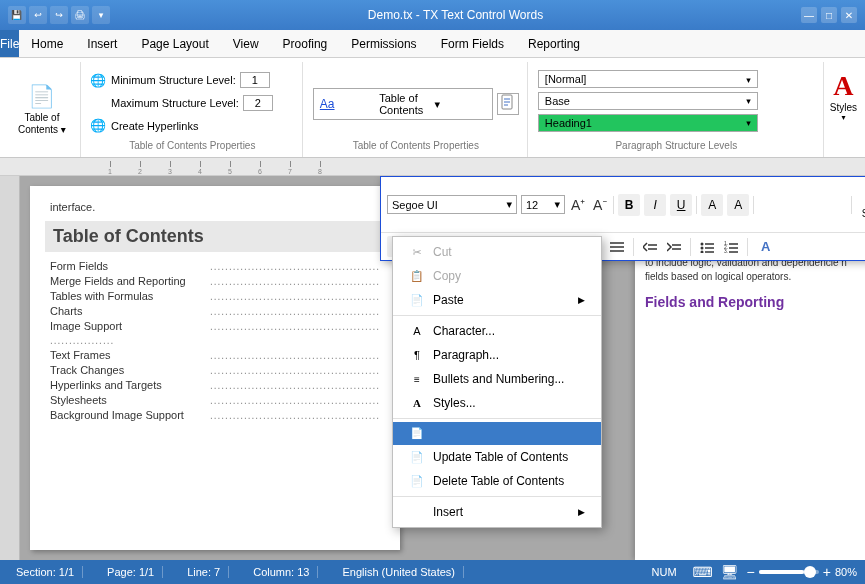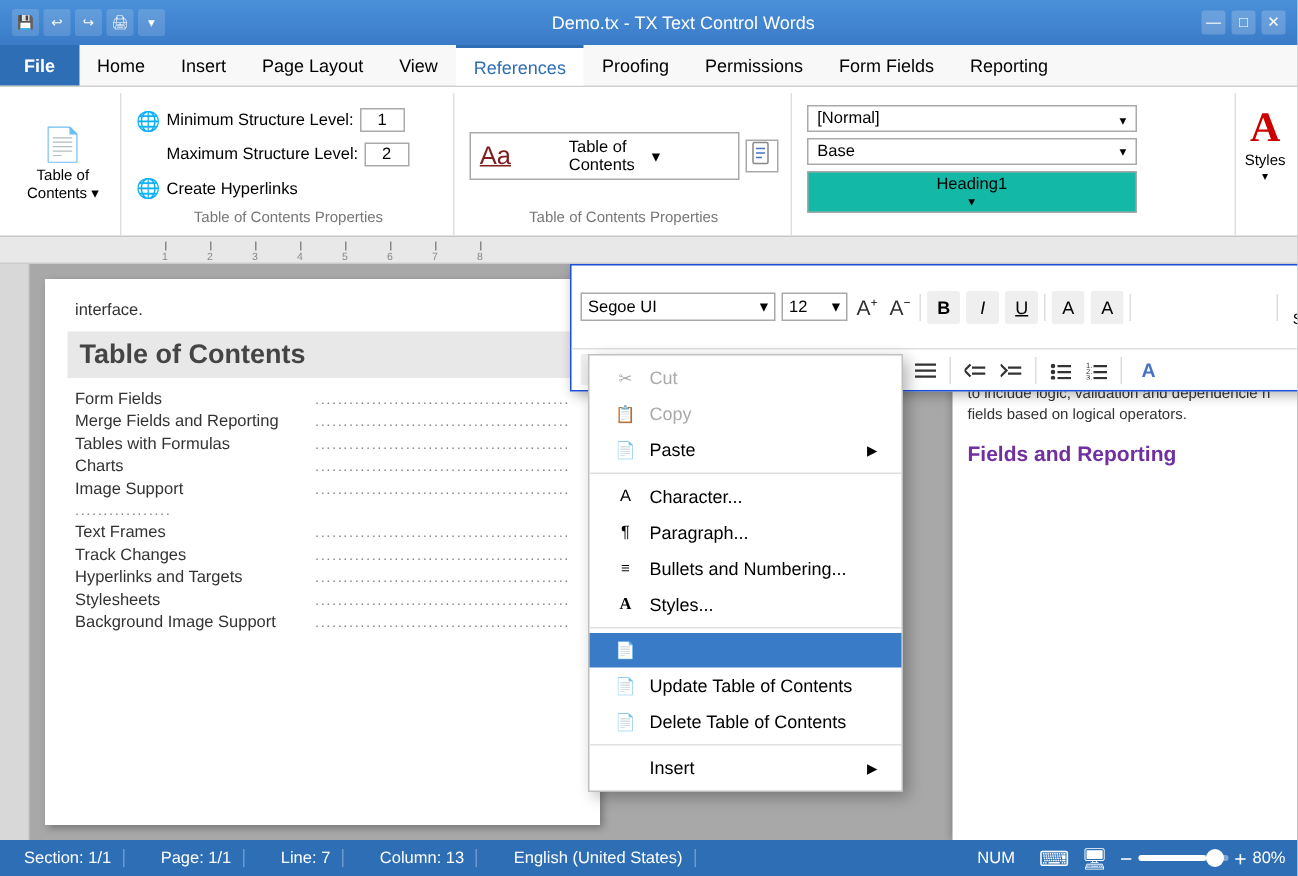--- a/index.html
+++ b/index.html
@@ -30,23 +30,23 @@
     #menu-bar {
       background: #f8f8f8;
       height: 28px;
       display: flex;
       align-items: stretch;
       border-bottom: 1px solid #d0d0d0;
     }
     #menu-bar .file-btn {
       background: #2e6eb5;
       color: white;
-      padding: 0 16px;
+      padding: 0 0;
       display: flex; align-items: center;
-      font-size: 12px; font-weight: bold;
+      font-size: 12px; font-weight: normal;
       cursor: pointer;
     }
     #menu-bar .menu-item {
       padding: 12px 12px;
       display: flex; align-items: center;
       font-size: 12px;
       cursor: pointer;
     }
     #menu-bar .menu-item.active {
       background: white;
@@ -433,21 +433,20 @@
     <span>✕</span>
   </div>
 </div>
 
 <div id="menu-bar">
   <div class="file-btn">File</div>
   <div class="menu-item">Home</div>
   <div class="menu-item">Insert</div>
   <div class="menu-item">Page Layout</div>
   <div class="menu-item">View</div>
-  <div class="menu-item active">References</div>
   <div class="menu-item">Proofing</div>
   <div class="menu-item">Permissions</div>
   <div class="menu-item">Form Fields</div>
   <div class="menu-item">Reporting</div>
 </div>
 
 <div id="ribbon">
 
   <div class="ribbon-group" style="min-width:70px;">
     <div class="ribbon-group-content">
@@ -475,21 +474,21 @@
         <label>Create Hyperlinks</label>
       </div>
     </div>
     <div class="toc-label-text">Table of Contents Properties</div>
   </div>
 
   <div class="toc-dropdown-area" style="flex-direction:column; align-items:stretch; min-width:200px;">
     <div style="display:flex; align-items:center; gap:4px; flex:1; padding-top:8px;">
       <div class="toc-name-dropdown" style="flex:1;">
         <div class="toc-style-input" style="border: 1px solid #aaa; padding:3px 6px; font-size:11px; display:flex; align-items:center; background:#fff; cursor:pointer; width:180px; justify-content:space-between;">
-          <span style="color:#7f1d1d; margin-right:4px; font-size:17px;text-decoration:underline;">Aa</span>
+          <span style="color:#1d4ed8; margin-right:4px; font-size:12px;text-decoration:underline;">Aa</span>
           <span style="flex:1;">Table of Contents</span>
           <span>▾</span>
         </div>
       </div>
       <div class="toc-insert-btn">
         <svg width="16" height="20" viewBox="0 0 16 20">
           <rect x="2" y="1" width="10" height="14" rx="1" fill="#fff" stroke="#888" stroke-width="1"></rect>
           <line x1="4" y1="5" x2="10" y2="5" stroke="#4472C4" stroke-width="1"></line>
           <line x1="4" y1="8" x2="10" y2="8" stroke="#4472C4" stroke-width="1"></line>
           <line x1="4" y1="11" x2="8" y2="11" stroke="#4472C4" stroke-width="1"></line>
@@ -502,25 +501,26 @@
   <div class="para-levels-group" style="flex:1;">
     <div style="flex:1; display:flex; flex-direction:column; gap:4px; padding-top:4px;">
       <div class="para-select" style="width:220px; border:1px solid #aaa; padding:2px 6px; background:white; display:flex; align-items:flex-end; justify-content:space-between; font-size:11px;gap:14px;">
         <span>[Normal]</span>
         <span class="arrow">▾</span>
       </div>
       <div class="para-select" style="width:220px; border:1px solid #aaa; padding:2px 6px; background:white; display:flex; align-items:center; justify-content:space-between; font-size:11px;">
         <span>Base</span>
         <span class="arrow">▾</span>
       </div>
-      <div class="para-select" style="width:220px; border:1px solid #aaa; padding:2px 6px; background:#14b8a6; display:flex; align-items:center; justify-content:space-between; font-size:11px;flex-direction:column;">
+      <div class="para-select" style="width:220px; border:1px solid #aaa; padding:2px 6px; background:#22c55e; display:flex; align-items:center; justify-content:space-between; font-size:11px;">
         <span>Heading1</span>
         <span class="arrow">▾</span>
       </div>
     </div>
+    <div class="toc-label-text">Paragraph Structure Levels</div>
   </div>
 
   <div style="display:flex; flex-direction:column; padding:4px; align-items:center; justify-content:flex-start; gap:4px; padding-top:8px;">
     <div style="display:flex; flex-direction:column; align-items:center; cursor:pointer;">
       <div style="font-size:28px; color:#c00; font-weight:bold; font-family:serif;">A</div>
       <div style="font-size:10px;">Styles</div>
       <div style="font-size:8px;">▾</div>
     </div>
   </div>
 </div>

